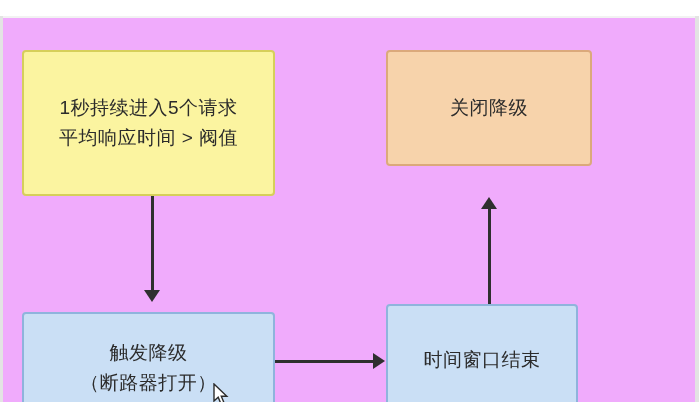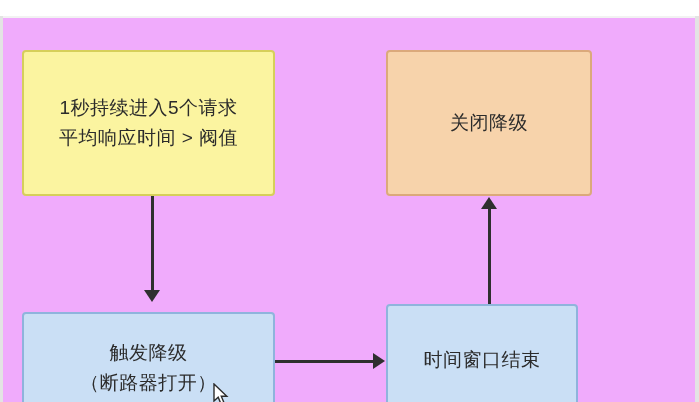--- a/index.html
+++ b/index.html
@@ -48,21 +48,21 @@
     padding: 0 6px;
   }
 
   
   #node-trigger-condition {
     left: 22px;  top: 34px;  width: 253px; height: 146px;
     background: #fbf4a0;
     border: 2px solid #d6cf5a;
   }
   #node-close-degrade {
-    left: 386px; top: 34px;  width: 206px; height: 146px;
+    left: 386px; top: 34px;  width: 206px; height: 116px;
     background: #f7d3ab;
     border: 2px solid #dba97b;
   }
   #node-trigger-degrade {
     left: 22px;  top: 296px; width: 253px; height: 112px;
     background: #cadff5;
     border: 2px solid #8fb4dc;
   }
   #node-window-end {
     left: 386px; top: 288px; width: 192px; height: 112px;

